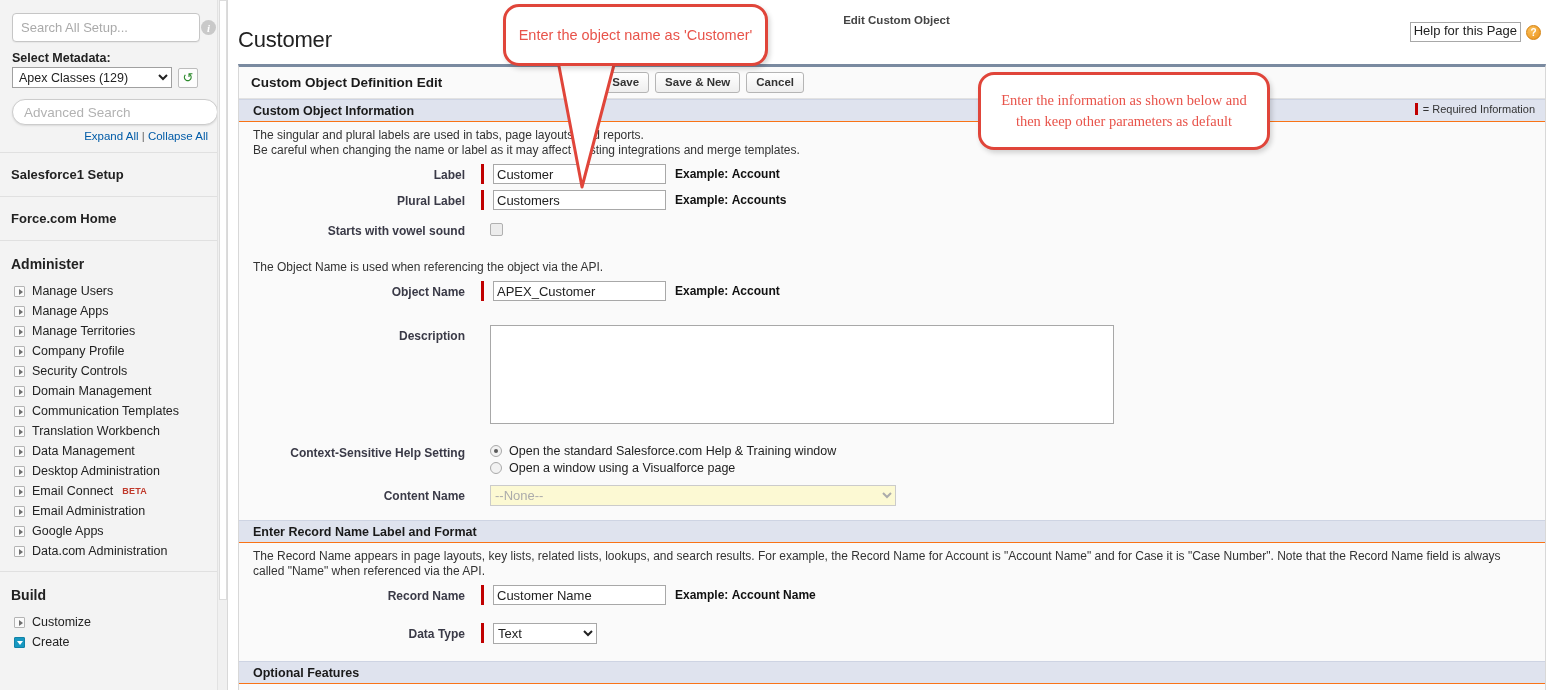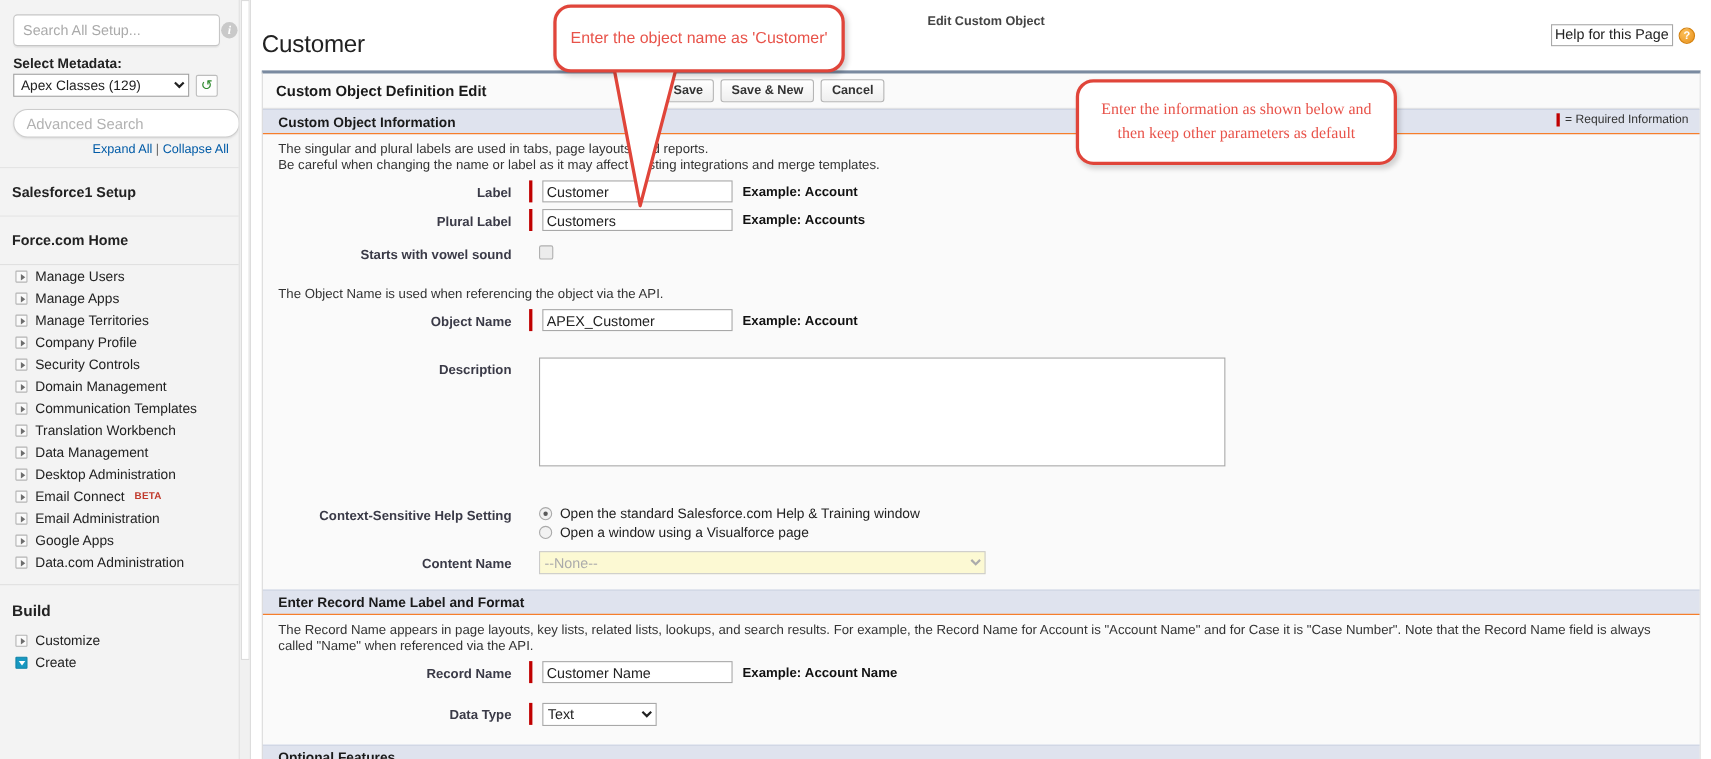--- a/index.html
+++ b/index.html
@@ -280,20 +280,21 @@
       <div style="height:10px"></div>
 
       <div class="sb-block">
         <div class="sb-toplink">Salesforce1 Setup</div>
       </div>
       <div class="sb-block">
         <div class="sb-toplink">Force.com Home</div>
       </div>
 
       <div class="sb-block">
+        <div class="sb-group-title">Administer</div>
 
         <div class="sb-item">
           <span class="tri"></span>
           <span>Manage Users</span>
         </div>
         <div class="sb-item">
           <span class="tri"></span>
           <span>Manage Apps</span>
         </div>
         <div class="sb-item">
@@ -447,21 +448,21 @@
           </div>
         </div>
 
         <div class="frow" style="margin-top:24px">
           <div class="flabel">Description</div>
           <div class="fctrl" style="padding-left:9px">
             <textarea class="ta" style=""></textarea>
           </div>
         </div>
 
-        <div class="frow" style="margin-top:34px">
+        <div class="frow" style="margin-top:18px">
           <div class="flabel">Context-Sensitive Help Setting</div>
           <div class="fctrl" style="padding-left:9px">
             <div class="radio-list">
               <label class="radio-line">
                 <span class="radio on"></span>
                 <span>Open the standard Salesforce.com Help &amp; Training window</span>
               </label>
               <label class="radio-line">
                 <span class="radio"></span>
                 <span>Open a window using a Visualforce page</span>

